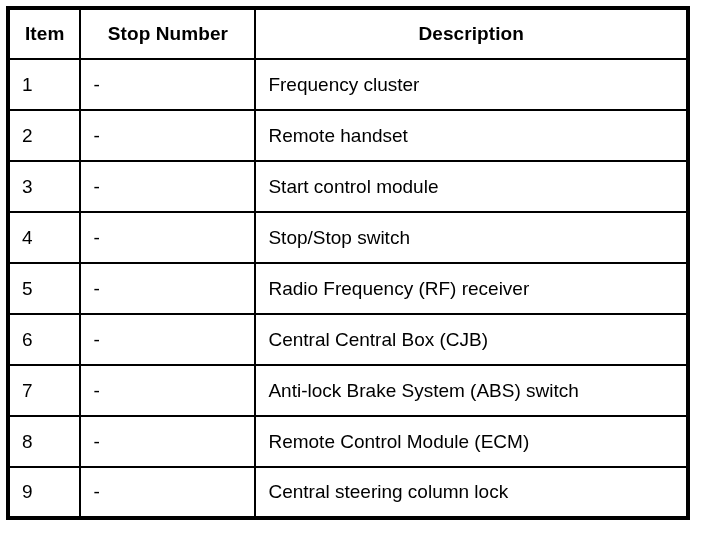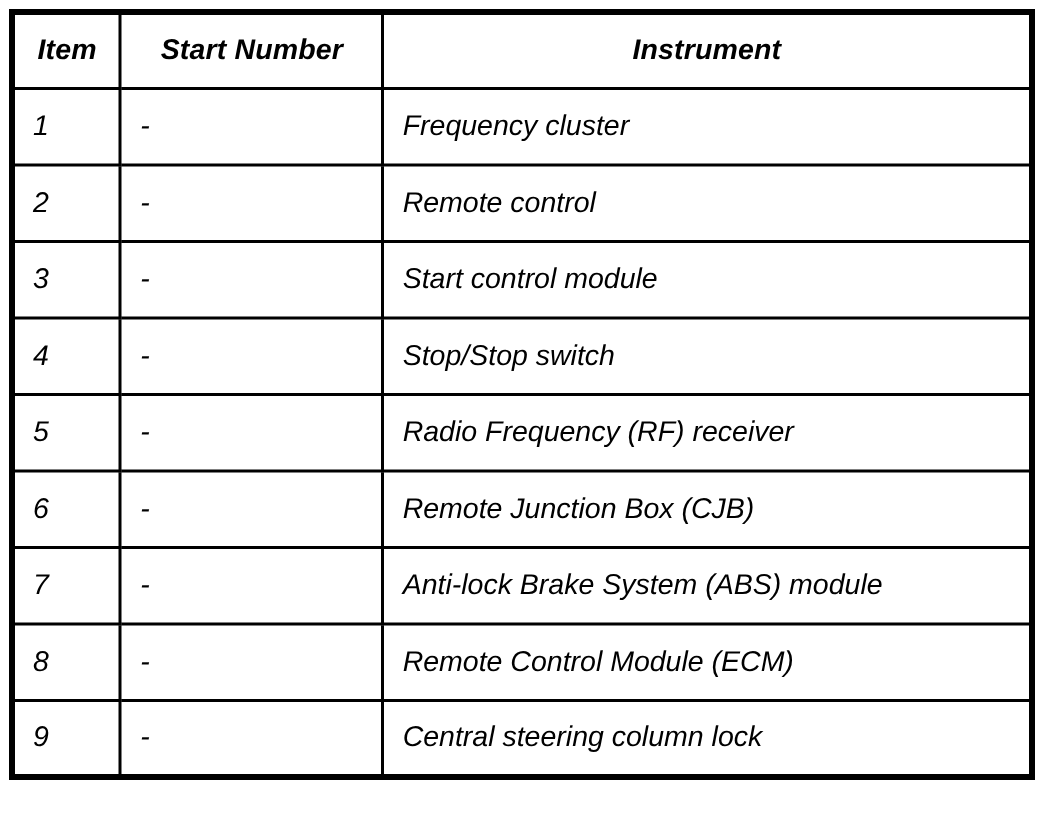--- a/index.html
+++ b/index.html
@@ -27,21 +27,20 @@
   .component-table {
     position: absolute;
     left: 6px;
     top: 6px;
     width: 684px;
     border-collapse: collapse;
     table-layout: fixed;
     background: #ffffff;
     
     border: 4px solid #000000;
-    font-style: italic;
   }
 
   .component-table col.col-item       { width: 72px; }
   .component-table col.col-part       { width: 174px; }
   .component-table col.col-desc       { width: 430px; }
 
   .component-table th,
   .component-table td {
     border: 2px solid #000000;
     height: 51px;
@@ -79,60 +78,60 @@
   <table class="component-table">
     <colgroup>
       <col class="col-item">
       <col class="col-part">
       <col class="col-desc">
     </colgroup>
 
     <thead>
       <tr>
         <th class="cell-item">Item</th>
-        <th class="cell-part">Start Number</th>
-        <th class="cell-desc">Instrument</th>
+        <th class="cell-part">Stop Number</th>
+        <th class="cell-desc">Description</th>
       </tr>
     </thead>
 
     <tbody>
       <tr>
         <td class="cell-item">1</td>
         <td class="cell-part">-</td>
         <td class="cell-desc">Frequency cluster</td>
       </tr>
       <tr>
         <td class="cell-item">2</td>
         <td class="cell-part">-</td>
-        <td class="cell-desc">Remote control</td>
+        <td class="cell-desc">Remote handset</td>
       </tr>
       <tr>
         <td class="cell-item">3</td>
         <td class="cell-part">-</td>
         <td class="cell-desc">Start control module</td>
       </tr>
       <tr>
         <td class="cell-item">4</td>
         <td class="cell-part">-</td>
         <td class="cell-desc">Stop/Stop switch</td>
       </tr>
       <tr>
         <td class="cell-item">5</td>
         <td class="cell-part">-</td>
         <td class="cell-desc">Radio Frequency (RF) receiver</td>
       </tr>
       <tr>
         <td class="cell-item">6</td>
         <td class="cell-part">-</td>
-        <td class="cell-desc">Remote Junction Box (CJB)</td>
+        <td class="cell-desc">Central Central Box (CJB)</td>
       </tr>
       <tr>
         <td class="cell-item">7</td>
         <td class="cell-part">-</td>
-        <td class="cell-desc">Anti-lock Brake System (ABS) module</td>
+        <td class="cell-desc">Anti-lock Brake System (ABS) switch</td>
       </tr>
       <tr>
         <td class="cell-item">8</td>
         <td class="cell-part">-</td>
         <td class="cell-desc">Remote Control Module (ECM)</td>
       </tr>
       <tr>
         <td class="cell-item">9</td>
         <td class="cell-part">-</td>
         <td class="cell-desc">Central steering column lock</td>

